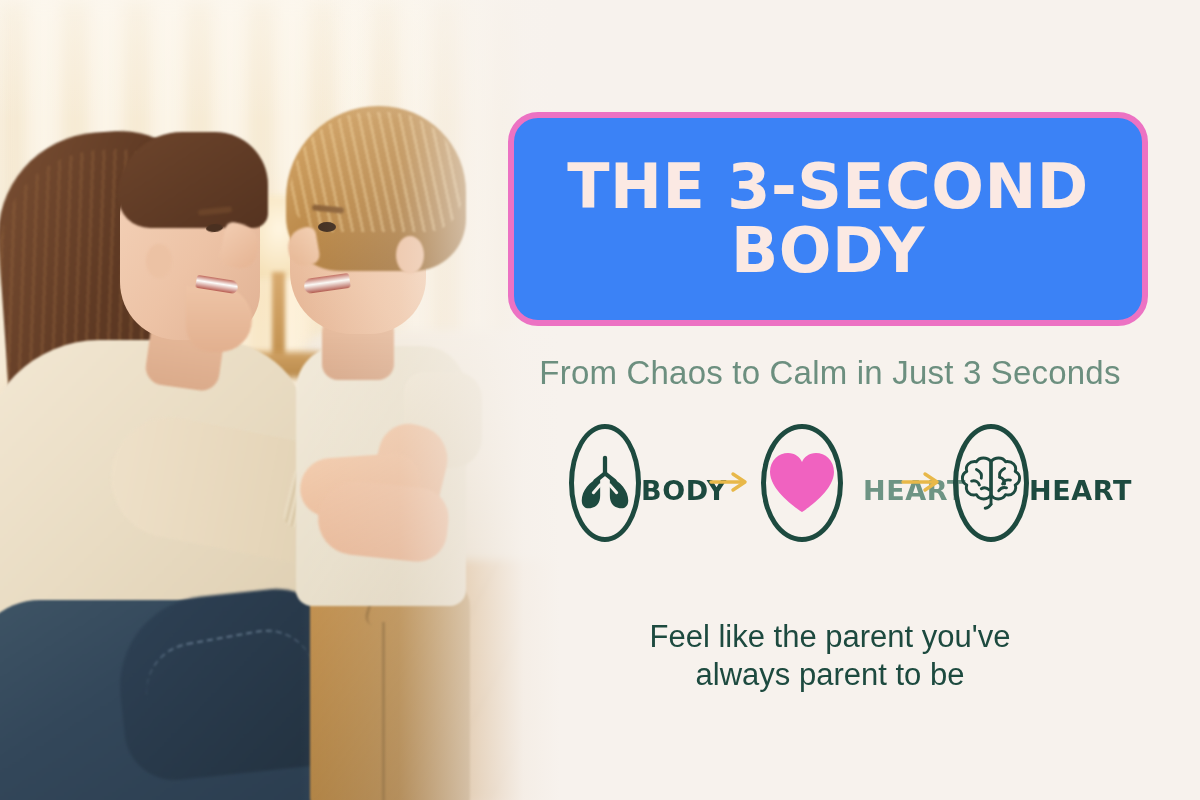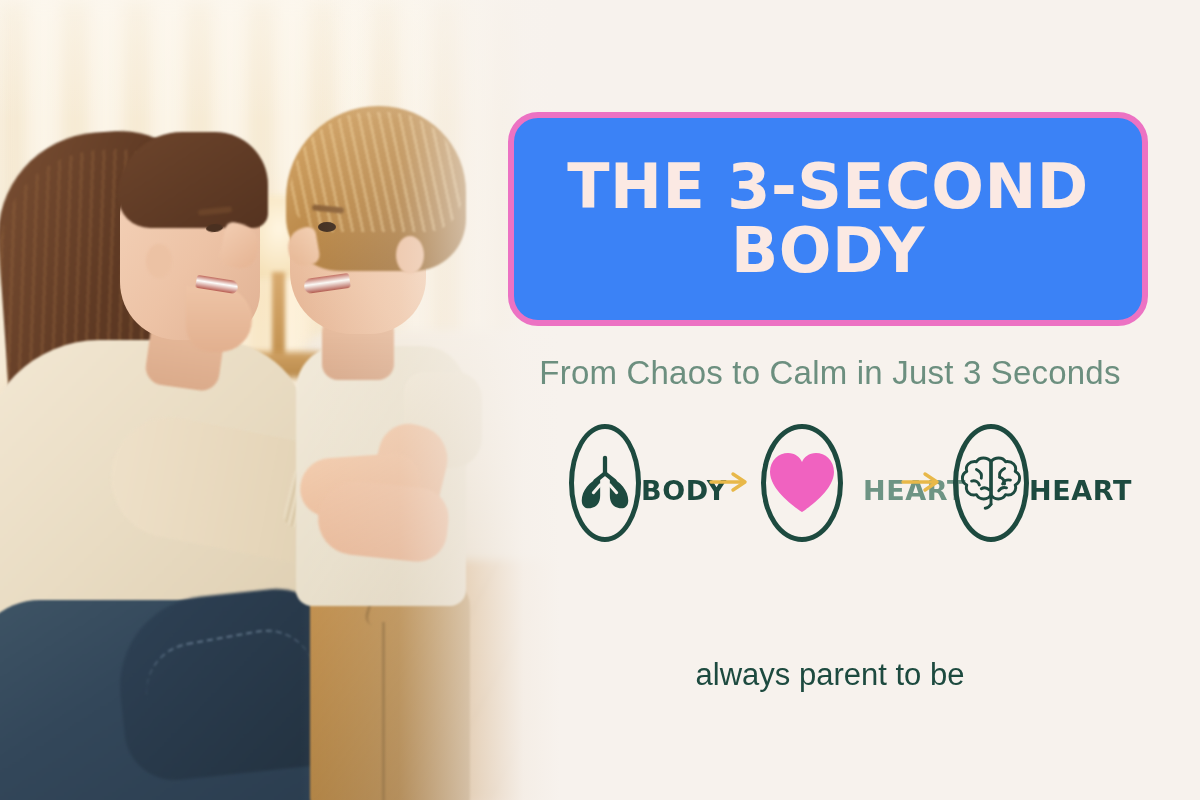--- a/index.html
+++ b/index.html
@@ -544,18 +544,18 @@
               <path d="M42 40 c2 -3 5 -4 8 -3"></path>
             </g>
           </svg>
         </div>
         <div class="icon-label label-dark">HEART</div>
       </div>
 
     </div>
 
     <div class="tagline">
-      <br>
+      <span>Feel like the parent you've</span><br>
       <span>always parent to be</span>
     </div>
 
   </div>
 </div>
 
 </body></html>

